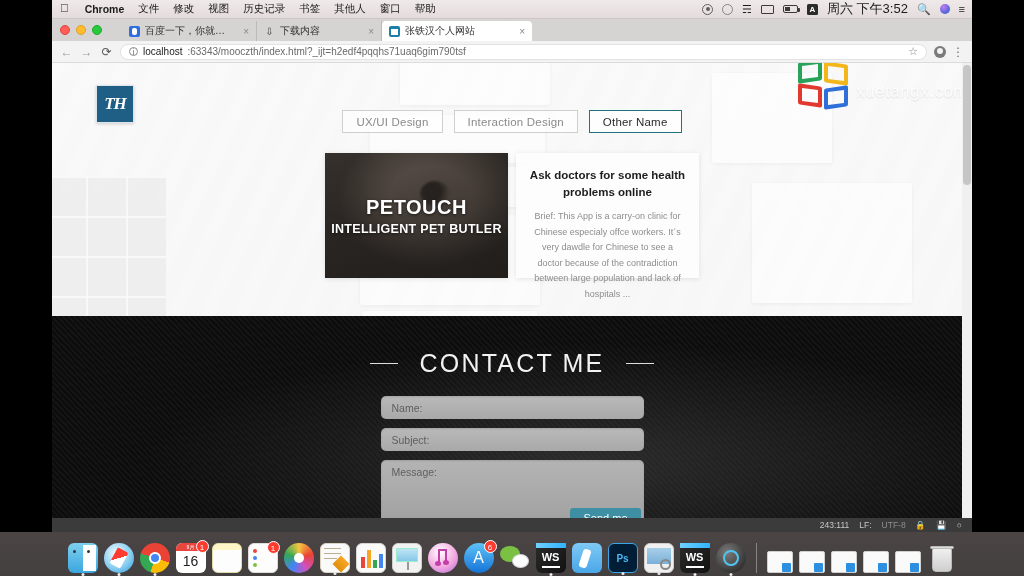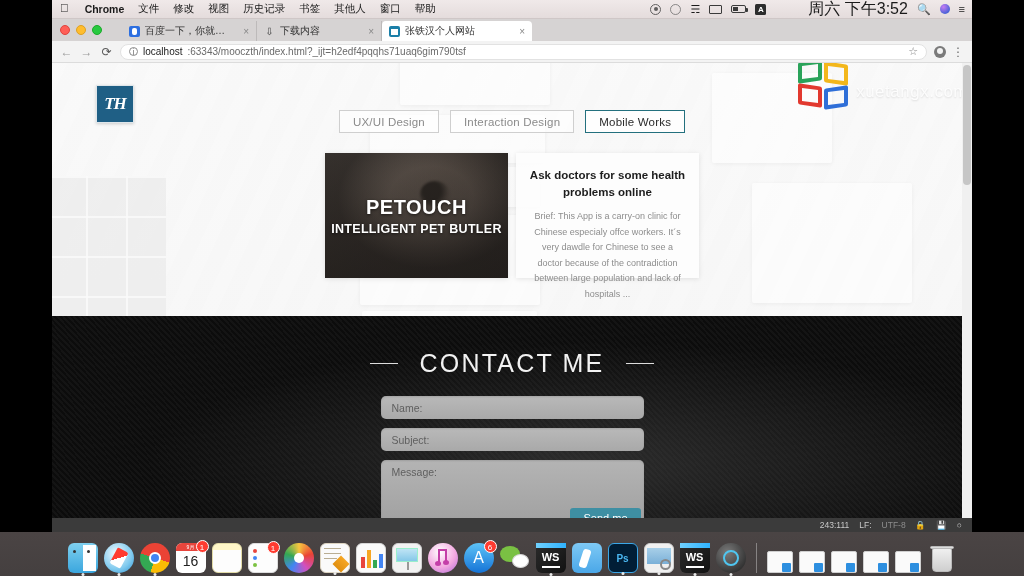--- a/index.html
+++ b/index.html
@@ -22,21 +22,21 @@
   .mb-ic{ width:13px; height:11px; display:inline-block; position:relative; opacity:.78;}
   .ic-rec{ border:1.4px solid #3a3a3a; border-radius:50%; width:11px;height:11px;}
   .ic-rec:after{content:"";position:absolute;left:2.6px;top:2.6px;width:4px;height:4px;border-radius:50%;background:#3a3a3a;}
   .ic-dot{ border:1.4px solid #6d6d6d; border-radius:50%; width:11px;height:11px;}
   .ic-wifi{ font-size:11px; line-height:11px; }
   .ic-screen{ width:13px;height:9px;border:1.4px solid #3a3a3a;border-radius:1px;}
   .ic-batt{ width:15px;height:8px;border:1.3px solid #3a3a3a;border-radius:2px;position:relative;}
   .ic-batt:before{content:"";position:absolute;left:1px;top:1px;bottom:1px;width:5px;background:#3a3a3a;}
   .ic-batt:after{content:"";position:absolute;right:-3px;top:2px;width:2px;height:4px;background:#3a3a3a;border-radius:0 1px 1px 0;}
   .ic-a{ width:11px;height:11px;background:#2c2c2c;color:#fff;font-size:8px;font-weight:bold;text-align:center;line-height:11px;border-radius:1.5px;}
-  .mb-time{ font-size:16px; white-space:nowrap;margin-left:33px;}
+  .mb-time{ font-size:13px; white-space:nowrap;}
   .ic-search{ font-size:11px;}
   .ic-siri{ width:10px;height:10px;border-radius:50%;background:radial-gradient(circle at 35% 30%,#c77cf2,#4b63d8 70%);}
   .ic-list{ font-size:11px;}
 
   
   .chrome{
     position:absolute; left:52px; top:19px; width:920px; height:513px;
     background:#d8d8d8; overflow:hidden;
   }
   .tabstrip{ height:22px; background:#d6d3d3; position:relative; display:flex; align-items:flex-end; padding-left:8px;}
@@ -300,21 +300,21 @@
         </div>
 
         <div class="tabs">
           <div class="wtab">
             <span>UX/UI Design</span>
           </div>
           <div class="wtab">
             <span>Interaction Design</span>
           </div>
           <div class="wtab active">
-            <span>Mobile Works</span>
+            <span>Other Name</span>
           </div>
         </div>
 
         <div class="cards">
 
           <div class="card">
             <div class="card-media">
               <div class="cm-txt">
                 <div class="cm-t1">PETOUCH</div>
                 <div class="cm-t2">INTELLIGENT PET BUTLER</div>

